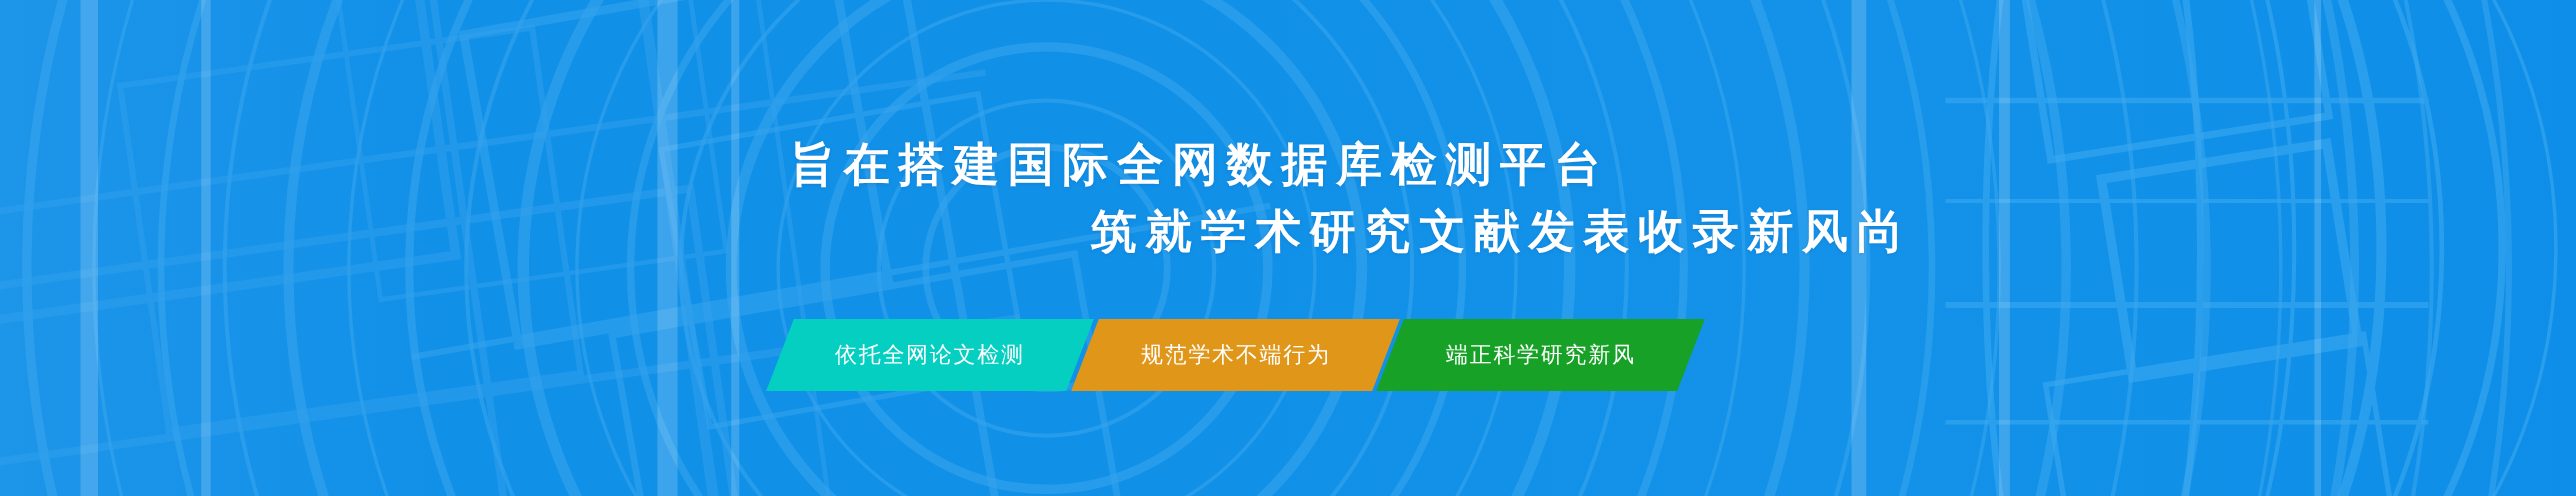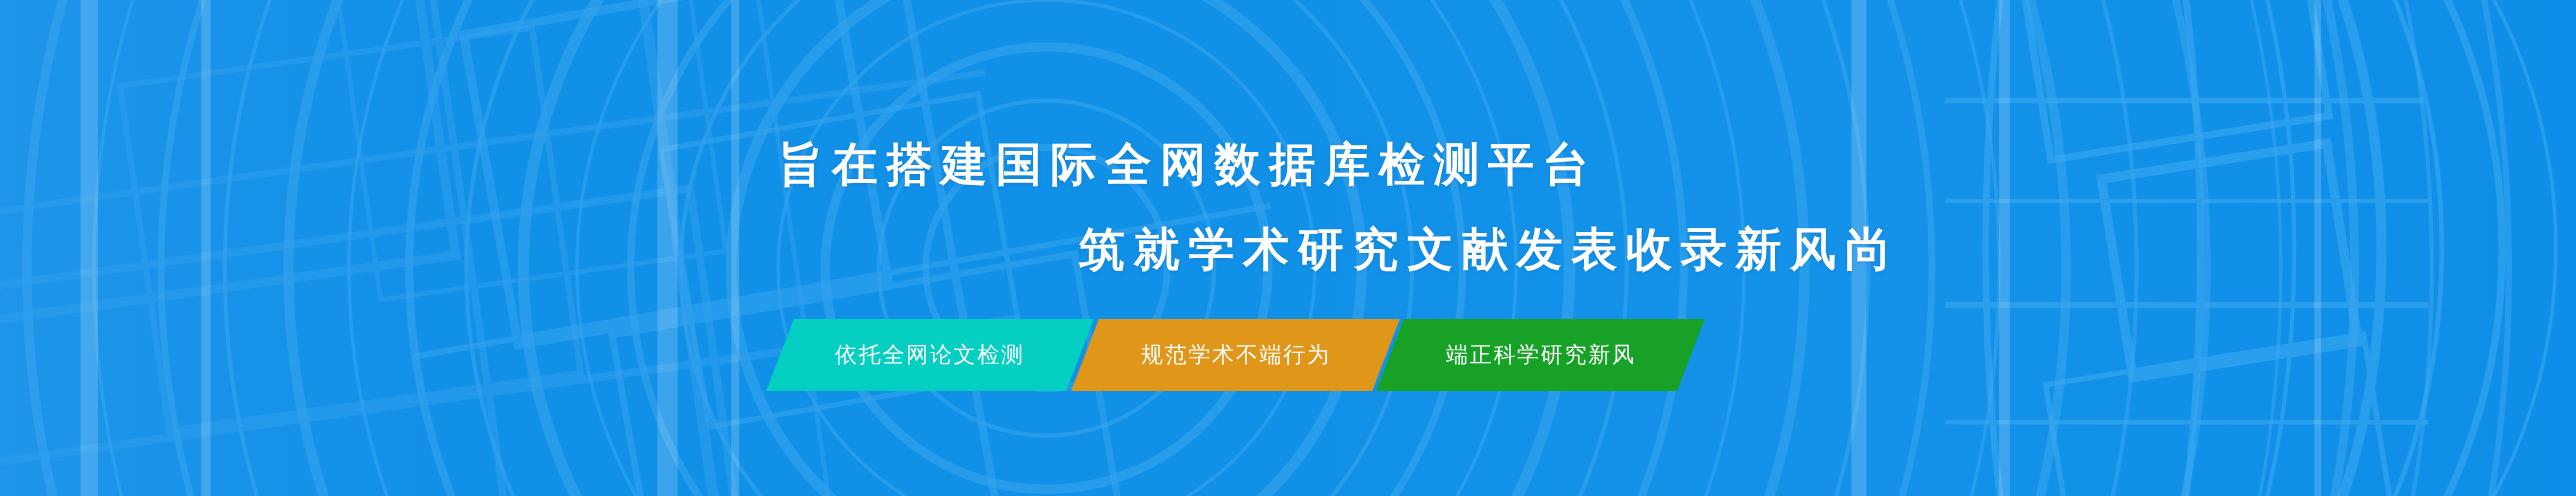--- a/index.html
+++ b/index.html
@@ -25,32 +25,33 @@
     pointer-events: none;
   }
 
   
   .headline {
     position: absolute;
     left: 0;
     top: 131px;
     width: 2100px;
     z-index: 20;
+    padding-left: 12px;
   }
   .headline-line {
     color: #ffffff;
     font-weight: 700;
     font-size: 46px;
     line-height: 67px;
     letter-spacing: 8.7px;
     white-space: nowrap;
     text-shadow: 0 1.3px 3.4px rgba(0, 60, 120, 0.18);
   }
   .headline-line-1 { padding-left: 777px; }
-  .headline-line-2 { padding-left: 1079px; margin-top: 18px; }
+  .headline-line-2 { padding-left: 1079px; }
 
   
   .strip {
     position: absolute;
     left: 780px;
     top: 319px;
     height: 72px;
     display: flex;
     z-index: 20;
   }

